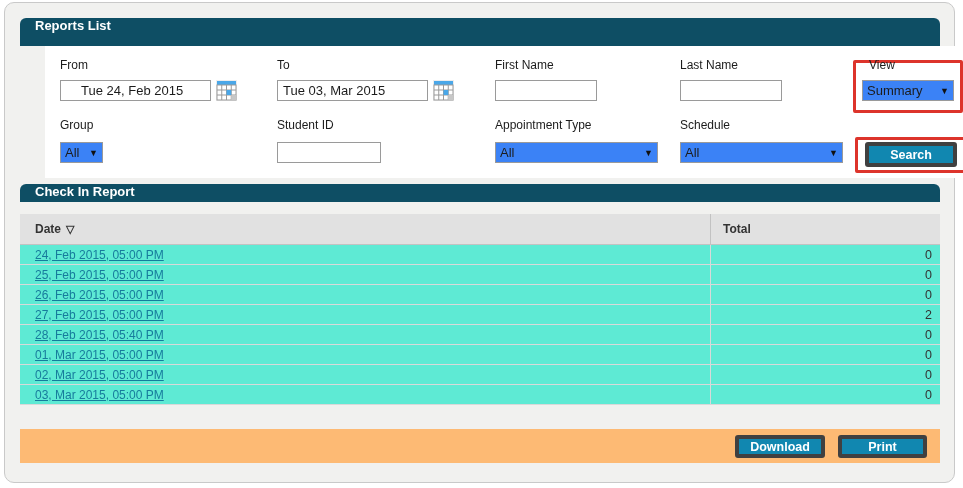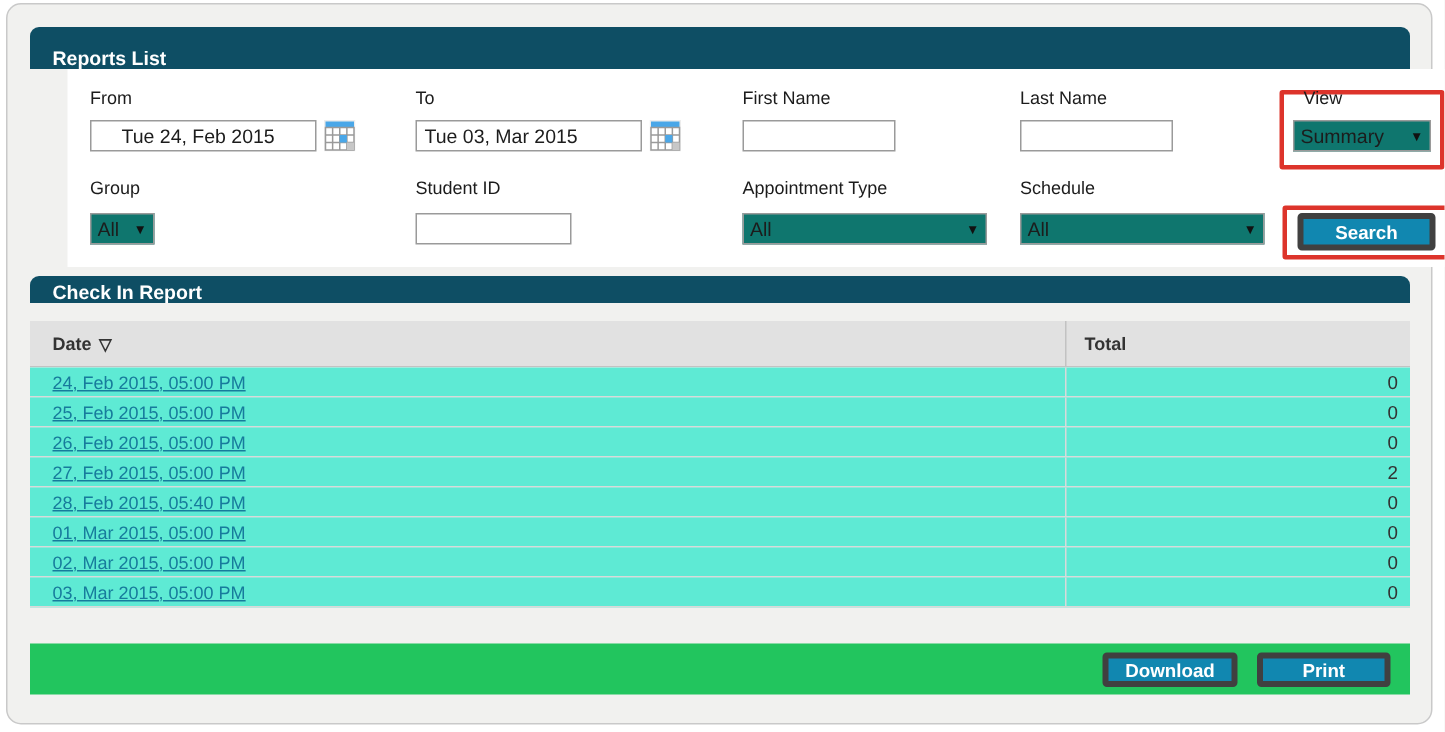--- a/index.html
+++ b/index.html
@@ -17,41 +17,41 @@
     border:1px solid #c9c9c9;
     border-radius:10px;
   }
   
   .panel-header {
     position:absolute; left:20px; width:920px;
     background:#0e4e64; color:#ffffff;
     font-weight:bold; font-size:13px;
     border-radius:6px 6px 0 0;
     padding-left:15px;
-    display:flex; align-items:flex-end;
+    display:flex; align-items:flex-start;
   }
   #reports-header { top:18px; height:28px; }
   #checkin-header { top:184px; height:18px; }
 
   
   .filter-body {
     position:absolute; left:20px; top:46px; width:920px; height:132px;
     background:#ffffff;
     margin-left:25px;
   }
   .f-label { position:absolute; font-size:12px; color:#1c1c1c; white-space:nowrap; }
   .textinput {
     position:absolute; height:21px;
     border:1px solid #9a9a9a; background:#fff;
     font-family:"Liberation Sans", sans-serif;
     font-size:13px; color:#1c1c1c; padding:0 5px;
   }
   .selectbox {
     position:absolute; height:21px;
-    border:1px solid #9a9a9a; background:#0f766e;
+    border:1px solid #9a9a9a; background:#3b82f6;
     font-size:13px; color:#1c1c1c;
     display:flex; align-items:center;
     padding:0 4px; cursor:default;
   }
   .sel-text { flex:1 1 auto; white-space:nowrap; overflow:hidden; }
   .sel-arrow { flex:0 0 auto; font-size:9px; color:#111; margin-left:4px; }
   .cal-icon { position:absolute; width:21px; height:21px; cursor:pointer; }
 
   .red-box {
     position:absolute; border:3px solid #dd342b; border-radius:2px;
@@ -101,21 +101,21 @@
   }
   .td-total {
     width:230px; display:flex; align-items:center; justify-content:flex-end;
     border-left:1px solid #d9d9d9;
     padding-right:8px; font-size:12.5px; color:#333;
   }
 
   
   .footer-strip {
     position:absolute; left:20px; top:429px; width:920px; height:34px;
-    background:#22c55e;
+    background:#fdba74;
   }
   #download-button { left:715px; top:6px; width:90px; height:23px; position:absolute; }
   #print-button    { left:818px; top:6px; width:89px; height:23px; position:absolute; }
 </style>
 </head>
 <body>
 
 <div class="app-frame"></div>
 
 <div class="panel-header" id="reports-header">

